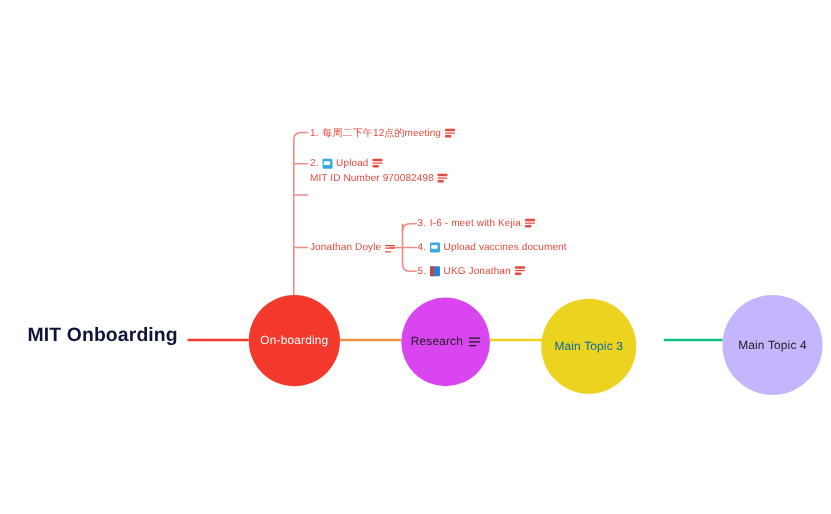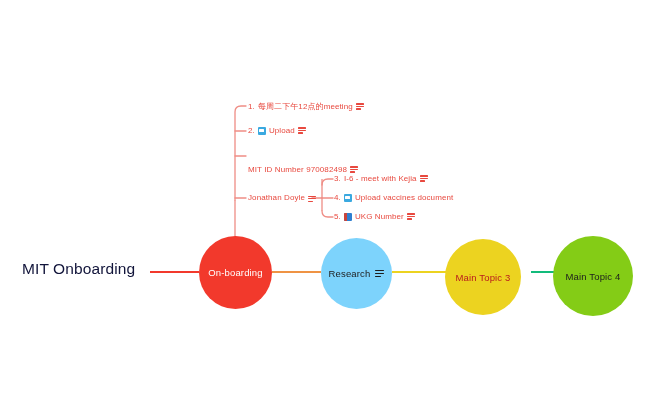--- a/index.html
+++ b/index.html
@@ -26,21 +26,21 @@
     height: 411px;
     pointer-events: none;
   }
 
   
   .root-title {
     position: absolute;
     left: 22px;
     top: 260px;
     font-size: 15.5px;
-    font-weight: normal;
+    font-weight: bold;
     letter-spacing: .1px;
     color: #11143a;
     white-space: nowrap;
   }
 
   
   .topic {
     position: absolute;
     border-radius: 50%;
     display: flex;
@@ -165,34 +165,34 @@
     <path d="M322,198 L333,198" stroke="#ef8d85" stroke-width="1.3" fill="none" stroke-linecap="round"></path>
     <path d="M322,211 Q322,217 328,217 L333,217" stroke="#ef8d85" stroke-width="1.3" fill="none" stroke-linecap="round"></path>
   </svg>
 
   <div class="root-title">MIT Onboarding</div>
 
   <div class="topic" style="left:199px; top:236px; width:73px; height:73px; background:#f2392c; color:#ffffff;">
     <span class="topic-label">On-boarding</span>
   </div>
 
-  <div class="topic" style="left:321px; top:238px; width:71px; height:71px; background:#7dd3fc; color:#1d1d1d;">
+  <div class="topic" style="left:321px; top:238px; width:71px; height:71px; background:#d946ef; color:#1d1d1d;">
     <span class="topic-label">Research</span>
     <span class="note-icon dark big">
         <i></i>
         <i></i>
         <i></i>
       </span>
   </div>
 
-  <div class="topic" style="left:445px; top:239px; width:76px; height:76px; background:#ecd320; color:#b91c1c;">
+  <div class="topic" style="left:433px; top:239px; width:76px; height:76px; background:#ecd320; color:#0369a1;">
     <span class="topic-label">Main Topic 3</span>
   </div>
 
-  <div class="topic" style="left:553px; top:236px; width:80px; height:80px; background:#84cc16; color:#1d1d1d;">
+  <div class="topic" style="left:578px; top:236px; width:80px; height:80px; background:#c4b5fd; color:#1d1d1d;">
     <span class="topic-label">Main Topic 4</span>
   </div>
 
   <div class="leaf" style="left:248px; top:101px;">
     <span class="idx">1.</span>
     <span class="txt">每周二下午12点的meeting</span>
     <span class="note-icon">
         <i></i>
         <i></i>
         <i></i>
@@ -203,21 +203,21 @@
     <span class="idx">2.</span>
     <span class="favicon coupa"></span>
     <span class="txt">Upload</span>
     <span class="note-icon">
         <i></i>
         <i></i>
         <i></i>
       </span>
   </div>
 
-  <div class="leaf" style="left:248px; top:165px;">
+  <div class="leaf" style="left:248px; top:138px;">
     <span class="txt">MIT ID Number 970082498</span>
     <span class="note-icon">
         <i></i>
         <i></i>
         <i></i>
       </span>
   </div>
 
   <div class="leaf" style="left:248px; top:193px;align-items:flex-end;">
     <span class="txt">Jonathan Doyle</span>
@@ -240,21 +240,21 @@
 
   <div class="leaf" style="left:334px; top:193px;">
     <span class="idx">4.</span>
     <span class="favicon doc"></span>
     <span class="txt">Upload vaccines document</span>
   </div>
 
   <div class="leaf" style="left:334px; top:212px;">
     <span class="idx">5.</span>
     <span class="favicon ukg"></span>
-    <span class="txt">UKG Number</span>
+    <span class="txt">UKG Jonathan</span>
     <span class="note-icon">
         <i></i>
         <i></i>
         <i></i>
       </span>
   </div>
 
 </div>
 
 </body></html>

